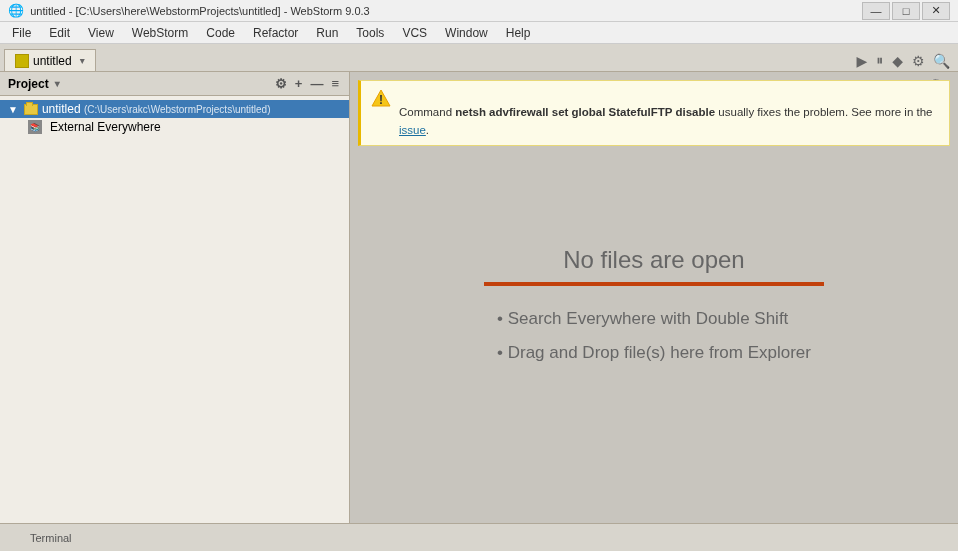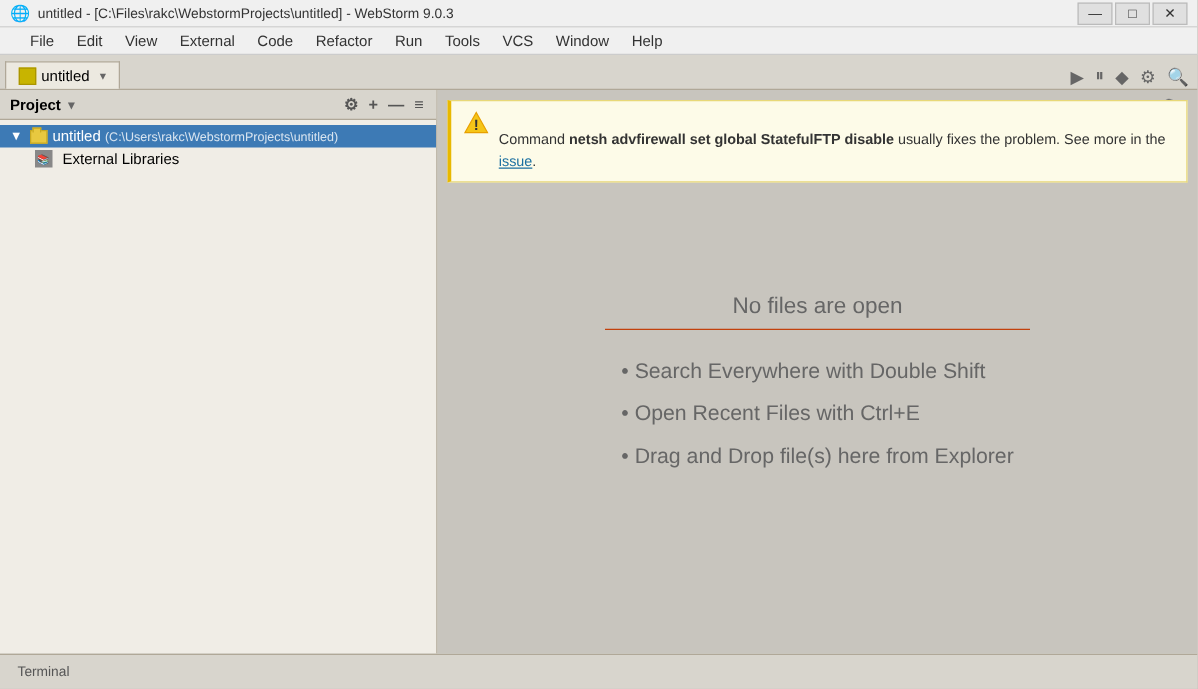--- a/index.html
+++ b/index.html
@@ -46,21 +46,21 @@
       font-size: 11px;
       cursor: pointer;
     }
 
     
     #menu-bar {
       background: #f0f0f0;
       height: 22px;
       display: flex;
       align-items: center;
-      padding: 0 16px;
+      padding: 0 4px;
       border-bottom: 1px solid #ccc;
       gap: 2px;
     }
     .menu-item {
       padding: 2px 8px;
       font-size: 12px;
       cursor: pointer;
       color: #333;
     }
 
@@ -235,25 +235,25 @@
     
     #no-files {
       flex: 1;
       display: flex;
       flex-direction: column;
       align-items: center;
       justify-content: center;
       padding-bottom: 60px;
     }
     #no-files-title {
-      font-size: 18px;
+      font-size: 24px;
       color: #666;
       font-weight: normal;
       margin-bottom: 16px;
-      border-bottom: 1px solid #c2410c;
+      border-bottom: 4px solid #c2410c;
       padding-bottom: 8px;
       width: 340px;
       text-align: center;
     }
     #no-files-hints {
       list-style: none;
       color: #666;
       font-size: 17px;
       line-height: 2;
     }
@@ -261,21 +261,21 @@
       content: '• ';
     }
 
     
     #bottom-strip {
       height: 28px;
       background: #d8d5cd;
       border-top: 1px solid #b0a898;
       display: flex;
       align-items: center;
-      padding: 0 8px;
+      padding: 0 24px;
       gap: 4px;
     }
     .bottom-tool-btn {
       font-size: 11px;
       color: #555;
       padding: 2px 6px;
       cursor: pointer;
     }
 
     
@@ -294,34 +294,34 @@
       cursor: pointer;
       padding: 2px;
     }
   </style>
 </head>
 <body>
 
 <div id="title-bar">
   <div id="title-bar-left">
     <span style="font-size:13px;">🌐</span>
-    <span>untitled - [C:\Files\rakc\WebstormProjects\untitled] - WebStorm 9.0.3</span>
+    <span>untitled - [C:\Users\here\WebstormProjects\untitled] - WebStorm 9.0.3</span>
   </div>
   <div id="title-bar-right">
     <div class="title-btn">—</div>
     <div class="title-btn">□</div>
     <div class="title-btn close">✕</div>
   </div>
 </div>
 
 <div id="menu-bar">
     <div class="menu-item">File</div>
     <div class="menu-item">Edit</div>
     <div class="menu-item">View</div>
-    <div class="menu-item">External</div>
+    <div class="menu-item">WebStorm</div>
     <div class="menu-item">Code</div>
     <div class="menu-item">Refactor</div>
     <div class="menu-item">Run</div>
     <div class="menu-item">Tools</div>
     <div class="menu-item">VCS</div>
     <div class="menu-item">Window</div>
     <div class="menu-item">Help</div>
   </div>
 
 <div id="tab-bar">
@@ -359,21 +359,21 @@
         <span style="font-size:10px; margin-right:2px;">▼</span>
         <span class="folder-icon"></span>
         <span>
           <span>untitled</span>
           <span style="font-size:10px; opacity:0.8;margin-top:37px;"> (<span>C:\Users\rakc\WebstormProjects\untitled</span>)</span>
         </span>
       </div>
       <div class="tree-item">
         <span class="indent"></span>
         <span class="ext-libs-icon">📚</span>
-        <span style="margin-left:4px;">External Libraries</span>
+        <span style="margin-left:4px;">External Everywhere</span>
       </div>
     </div>
   </div>
 
   <div id="editor-area">
 
     <div id="editor-toolbar">
       <span class="editor-tool-btn">🔍</span>
     </div>
 
@@ -385,21 +385,20 @@
       <div>
         <br>
         <span>Command </span><strong>netsh advfirewall set global StatefulFTP disable</strong><span> usually fixes the problem. See more in the </span><a class="notification-link" href="#">issue</a><span>.</span>
       </div>
     </div>
 
     <div id="no-files">
       <div id="no-files-title">No files are open</div>
       <ul id="no-files-hints">
           <li>Search Everywhere with Double Shift</li>
-          <li>Open Recent Files with Ctrl+E</li>
           <li>Drag and Drop file(s) here from Explorer</li>
         </ul>
     </div>
   </div>
 </div>
 
 <div id="bottom-strip">
   <span class="bottom-tool-btn">Terminal</span>
 </div>
 

